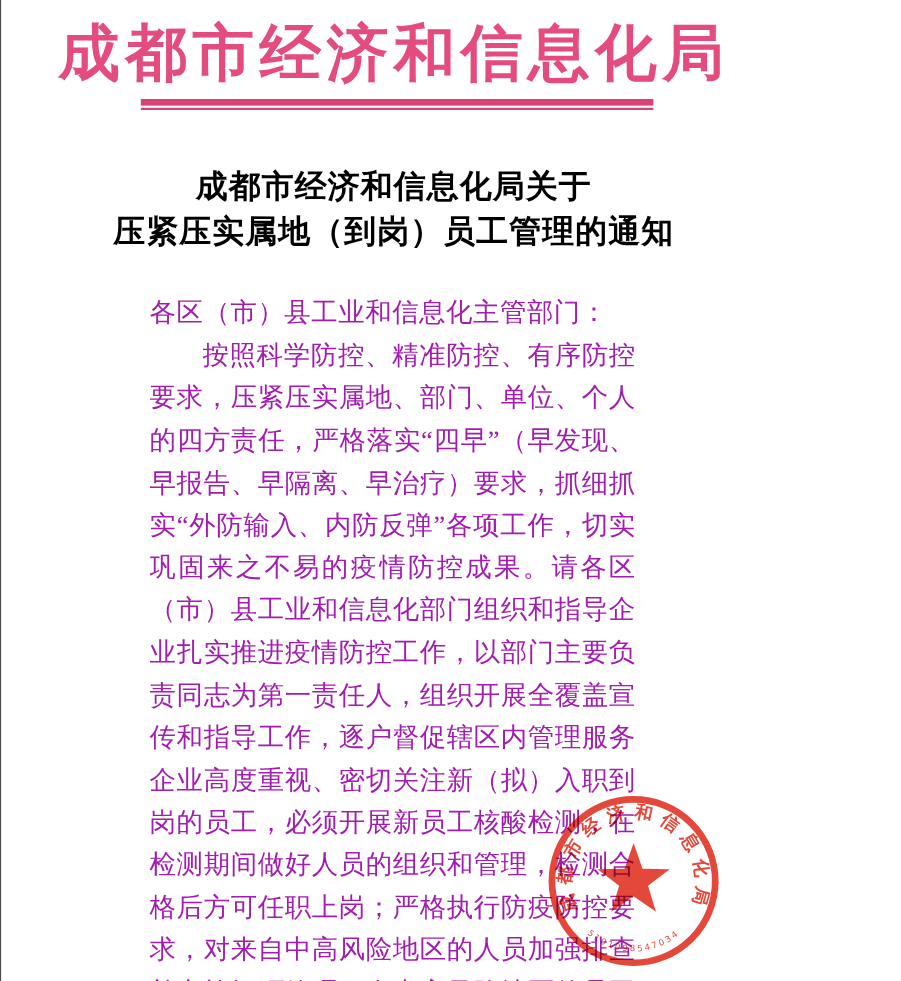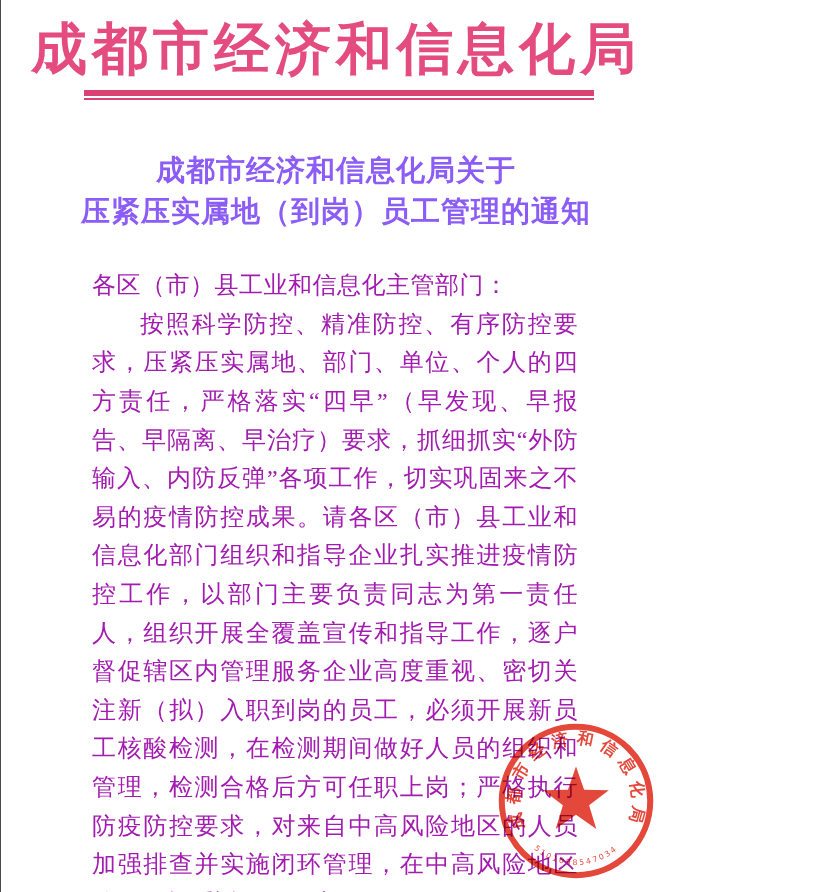--- a/index.html
+++ b/index.html
@@ -5,20 +5,21 @@
   * { margin: 0; padding: 0; box-sizing: border-box; }
   html, body { background: #ffffff; }
   body { font-family: "Liberation Serif", "DejaVu Serif", serif; }
 
   .page {
     position: relative;
     width: 672px;
     height: 892px;
     background: #ffffff;
     overflow: hidden;
+    padding-left: 44px;
   }
 
   .edge-line {
     position: absolute;
     left: 0; top: 0;
     width: 1px; height: 100%;
     background: #4a4a4a;
   }
 
   
@@ -45,21 +46,21 @@
     margin-top: 2px;
     height: 2px;
     background: #d94273;
   }
 
   
   .doc-title {
     margin-top: 50px;
     text-align: center;
     font-weight: bold;
-    color: #8b5cf6;
+    color: #000000;
     font-size: 29px;
     line-height: 41px;
     letter-spacing: 1px;
   }
 
   
   .body-text {
     margin-top: 34px;
     padding: 0 94px 0 92px;
     font-size: 24px;

